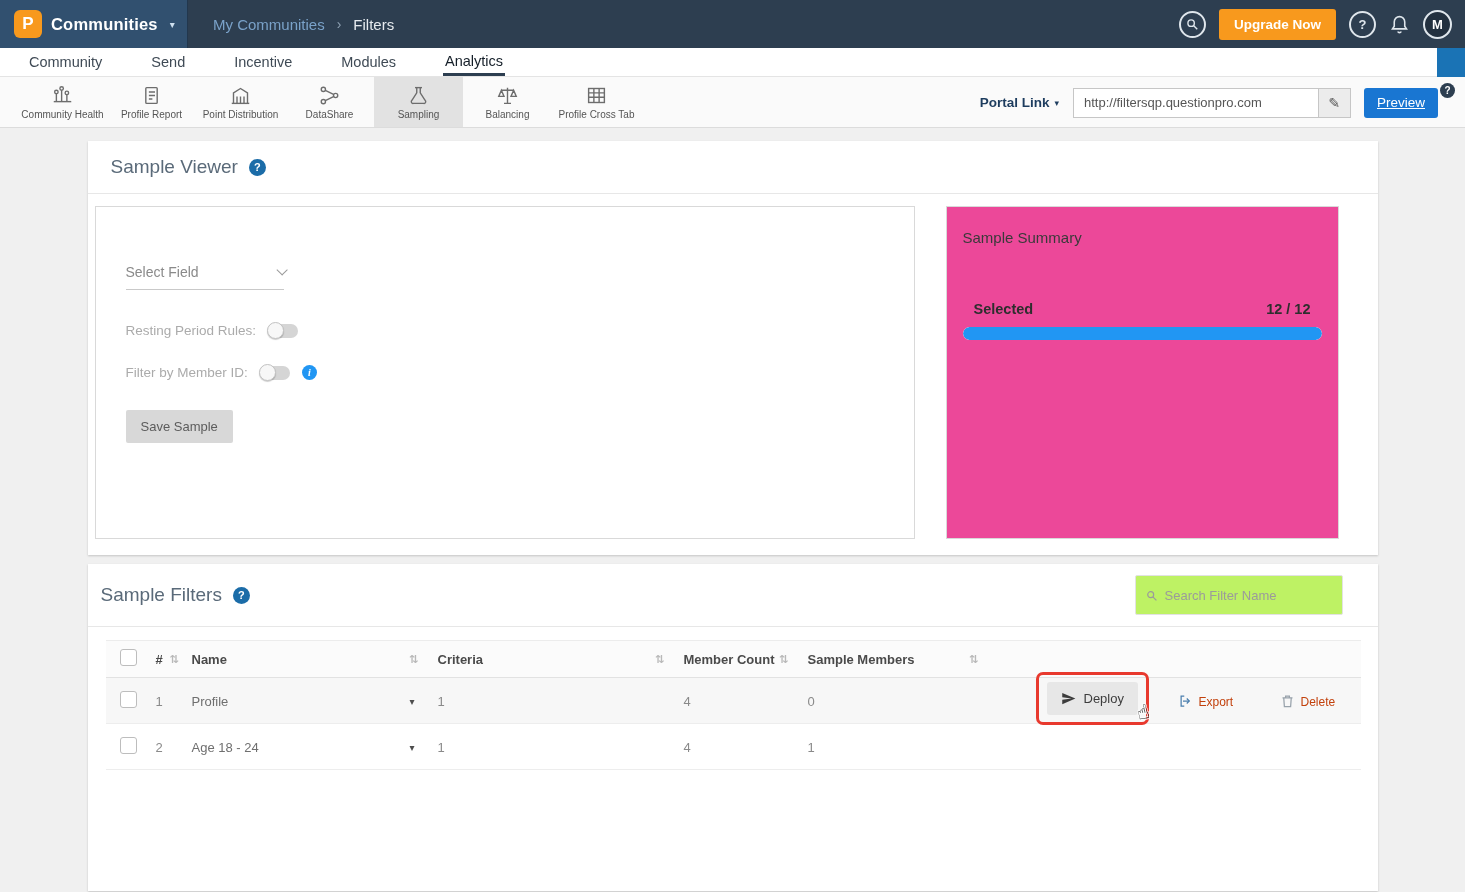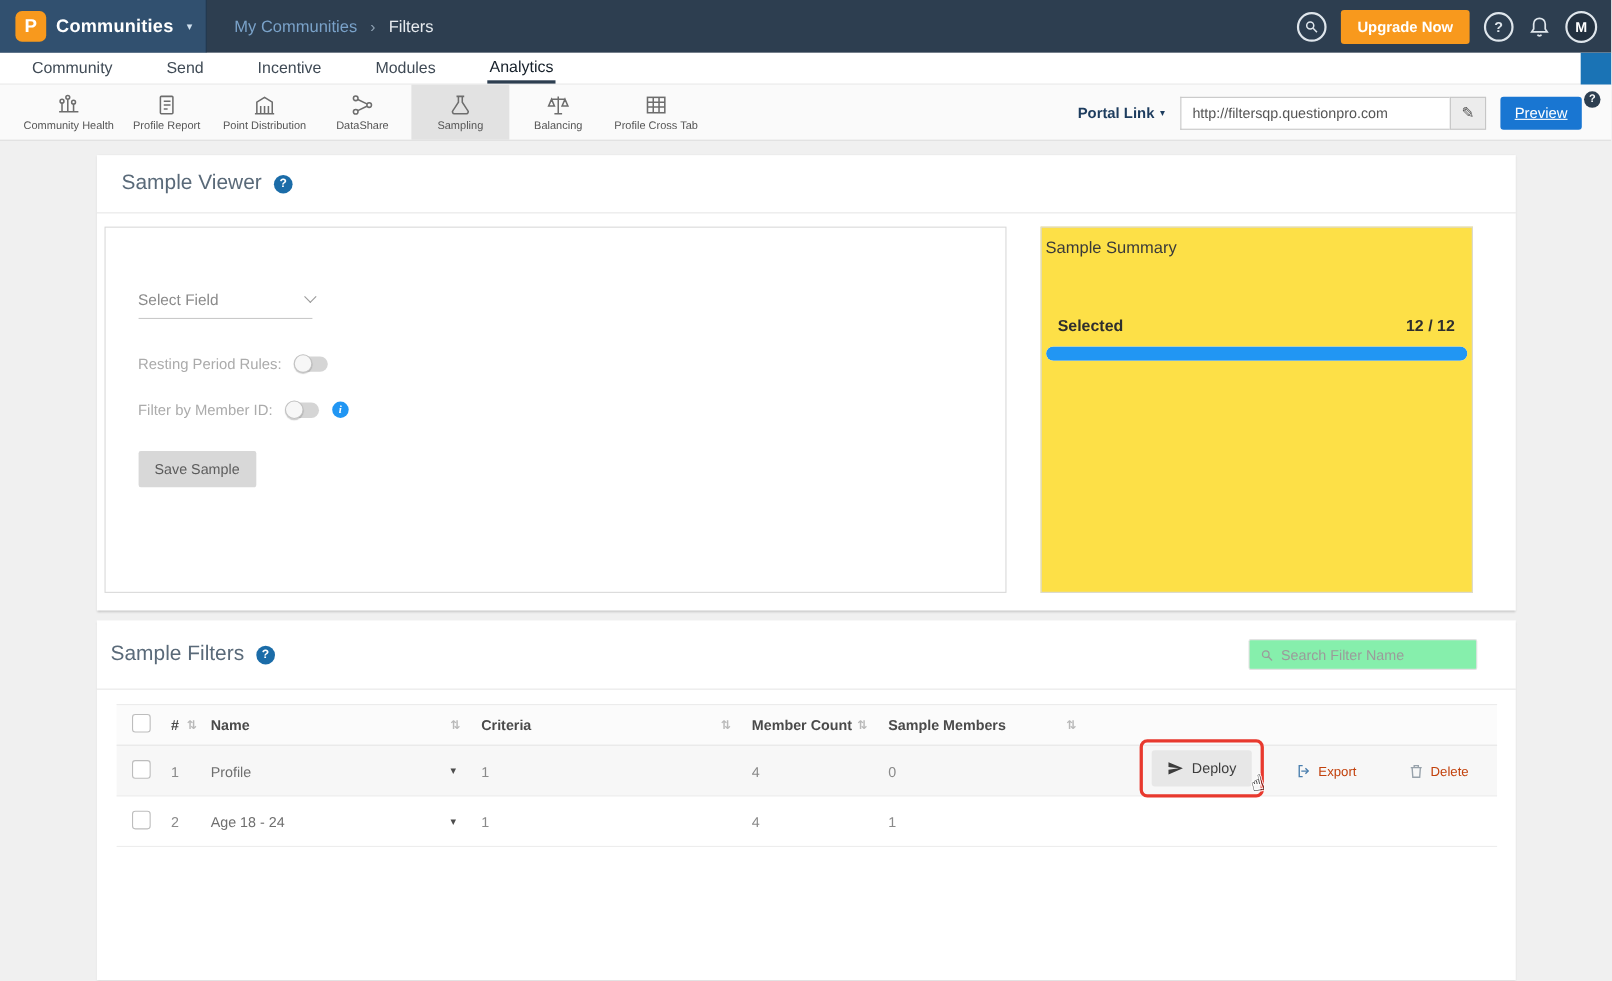--- a/index.html
+++ b/index.html
@@ -49,21 +49,21 @@
   .page { padding-top:13px; }
   .card { width:1290px; margin:0 auto; background:#fff; box-shadow:0 1px 2px rgba(0,0,0,.18); }
   .card-title-row { display:flex; align-items:center; gap:11px; height:52px; padding-left:23px; }
   .card-title { font-size:19px; color:#5a6a79; }
   .help-badge { width:17px; height:17px; border-radius:50%; background:#1b6ca8; color:#fff; font-size:11px; font-weight:700; display:flex; align-items:center; justify-content:center; cursor:pointer; flex:0 0 auto; }
   .card-divider { height:1px; background:#e7e7e7; }
 
   
   .viewer-body { position:relative; height:361px; }
   .form-box { position:absolute; left:7px; top:12px; width:820px; height:333px; border:1px solid #d9d9d9; padding:24px 30px; background:#fff; }
-  .summary-box { position:absolute; left:858px; top:12px; width:393px; height:333px; border:1px solid #d9d9d9; padding:4px; background:#fde047; }
+  .summary-box { position:absolute; left:858px; top:12px; width:393px; height:333px; border:1px solid #d9d9d9; padding:16px; background:#ec4899; }
   .filter-name-input { width:290px; border:none; border-bottom:1px solid #b5b5b5; font-size:20px; font-style:italic; color:#666; padding:4px 0 9px; font-family:inherit; outline:none; background:transparent; }
   .filter-name-input::placeholder { color:#8d8d8d; font-style:italic; }
   .match-row { margin-top:27px; display:flex; align-items:center; gap:9px; font-size:14px; font-weight:700; color:#3c3c3c; }
   .match-select { height:27px; font-size:13px; font-weight:700; color:#333; border:1px solid #9a9a9a; border-radius:3px; padding:0 3px; font-family:inherit; background:#fff; }
   .select-field { margin-top:33px; width:158px; display:flex; justify-content:space-between; align-items:center; border-bottom:1px solid #c9c9c9; padding-bottom:9px; color:#8a8a8a; font-size:14px; cursor:pointer; }
   .chev { width:8px; height:8px; border-right:1.5px solid #9a9a9a; border-bottom:1.5px solid #9a9a9a; transform:rotate(45deg) translateY(-3px); }
   .toggle-row { margin-top:33px; display:flex; align-items:center; gap:12px; font-size:13.5px; color:#ababab; }
   .toggle-row.second { margin-top:27px;align-items:center; }
   .toggle { width:30px; height:14px; background:#d5d5d5; border-radius:8px; position:relative; cursor:pointer; flex:0 0 auto; }
   .toggle .knob { position:absolute; left:-1px; top:-2px; width:17px; height:17px; background:#f7f7f7; border:1px solid #c2c2c2; border-radius:50%; box-shadow:0 1px 1px rgba(0,0,0,.2); }
@@ -71,21 +71,21 @@
   .save-btn { margin-top:30px; background:#d8d8d8; border:none; color:#5c5c5c; font-size:13px; padding:9px 15px; border-radius:2px; font-family:inherit; cursor:pointer; }
   .summary-title { font-size:15px; color:#3a3a3a; margin-top:6px; font-weight:500; }
   .selected-row { margin-top:55px; display:flex; justify-content:space-between; font-size:14.5px; font-weight:700; color:#2e2e2e; padding:0 11px; }
   .progress-track { margin-top:10px; height:13px; border-radius:7px; background:#e8e8e8; overflow:hidden; }
   .progress-fill { height:100%; background:#2196f3; border-radius:7px; width:0; }
 
   
   .filters-card { margin-top:9px; height:327px; }
   .filters-head { display:flex; align-items:center; gap:11px; height:62px; padding:0 35px 0 13px; }
   .filters-head .card-title { font-size:19px; }
-  .search-box { margin-left:auto; width:208px; height:28px; background:#86efac; border:1px solid #e2e2e2; border-radius:2px; display:flex; align-items:center; padding:0 9px; gap:7px; color:#9b9b9b; }
+  .search-box { margin-left:auto; width:208px; height:40px; background:#bef264; border:1px solid #e2e2e2; border-radius:2px; display:flex; align-items:center; padding:0 9px; gap:7px; color:#9b9b9b; }
   .search-box svg { width:13px; height:13px; flex:0 0 auto; }
   .search-box input { border:none; background:transparent; outline:none; font-size:13px; color:#777; width:100%; font-family:inherit; }
   .search-box input::placeholder { color:#9b9b9b; }
   .table { margin:13px 17px 0 18px; }
   .trow { display:grid; grid-template-columns:40px 38px 246px 246px 124px 190px 1fr; align-items:center; }
   .thead { height:38px; background:#fbfbfb; border-top:1px solid #ececec; border-bottom:1px solid #e2e2e2; font-size:13px; font-weight:700; color:#4a4a4a; }
   .tbody-row { height:46px; border-bottom:1px solid #ededed; font-size:13px; color:#8a8a8a; }
   .row-hover { background:#f7f7f7; }
   .cell { padding-left:8px; }
   .num-col { padding-left:10px; }

